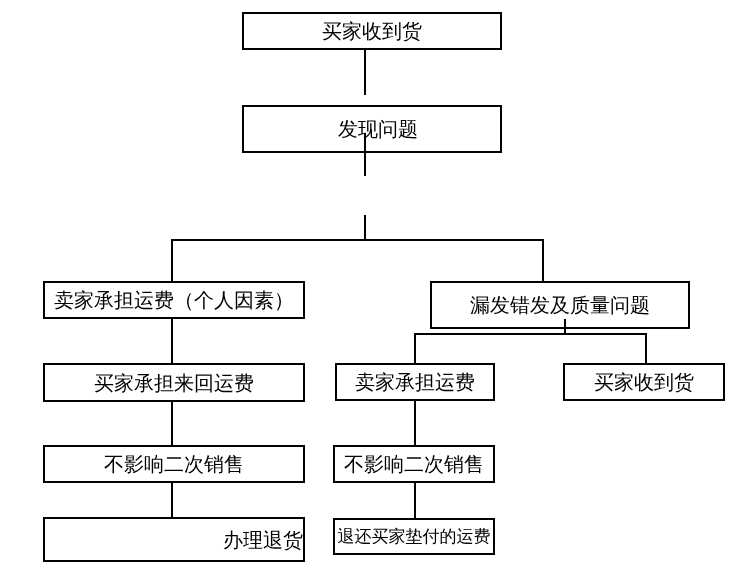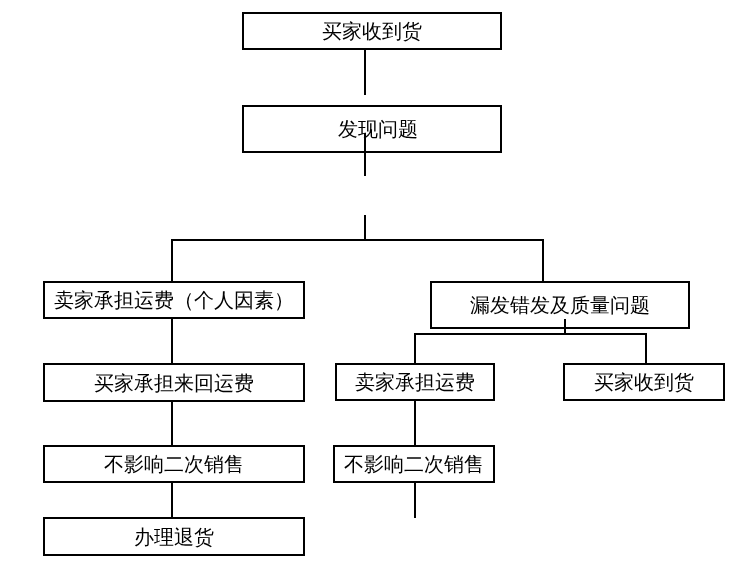--- a/index.html
+++ b/index.html
@@ -68,32 +68,35 @@
   </div>
 
   <div class="node" style="left:43px; top:363px; width:262px; height:39px;">
     <span class="node-label">买家承担来回运费</span>
   </div>
 
   <div class="node" style="left:43px; top:445px; width:262px; height:38px;">
     <span class="node-label">不影响二次销售</span>
   </div>
 
-  <div class="node" style="left:43px; top:517px; width:262px; height:39px;">
+  <div class="node" style="left:43px; top:517px; width:262px; height:45px;justify-content:flex-end;">
     <span class="node-label">办理退货</span>
   </div>
 
   <div class="node" style="left:335px; top:363px; width:160px; height:38px;text-align:center;">
     <span class="node-label">卖家承担运费</span>
   </div>
 
   <div class="node" style="left:333px; top:445px; width:162px; height:38px;">
     <span class="node-label">不影响二次销售</span>
   </div>
 
+  <div class="node small" style="left:333px; top:518px; width:162px; height:37px;">
+    <span class="node-label">退还买家垫付的运费</span>
+  </div>
 
   <div class="node" style="left:563px; top:363px; width:162px; height:38px;">
     <span class="node-label">买家收到货</span>
   </div>
 
   <div class="line v" style="left:364px; top:50px;  height:45px;"></div>
   <div class="line v" style="left:364px; top:133px; height:43px;"></div>
   <div class="line v" style="left:364px; top:215px; height:25px;"></div>
   <div class="line h" style="left:171px; top:239px; width:373px;"></div>
   <div class="line v" style="left:171px; top:239px; height:42px;"></div>

